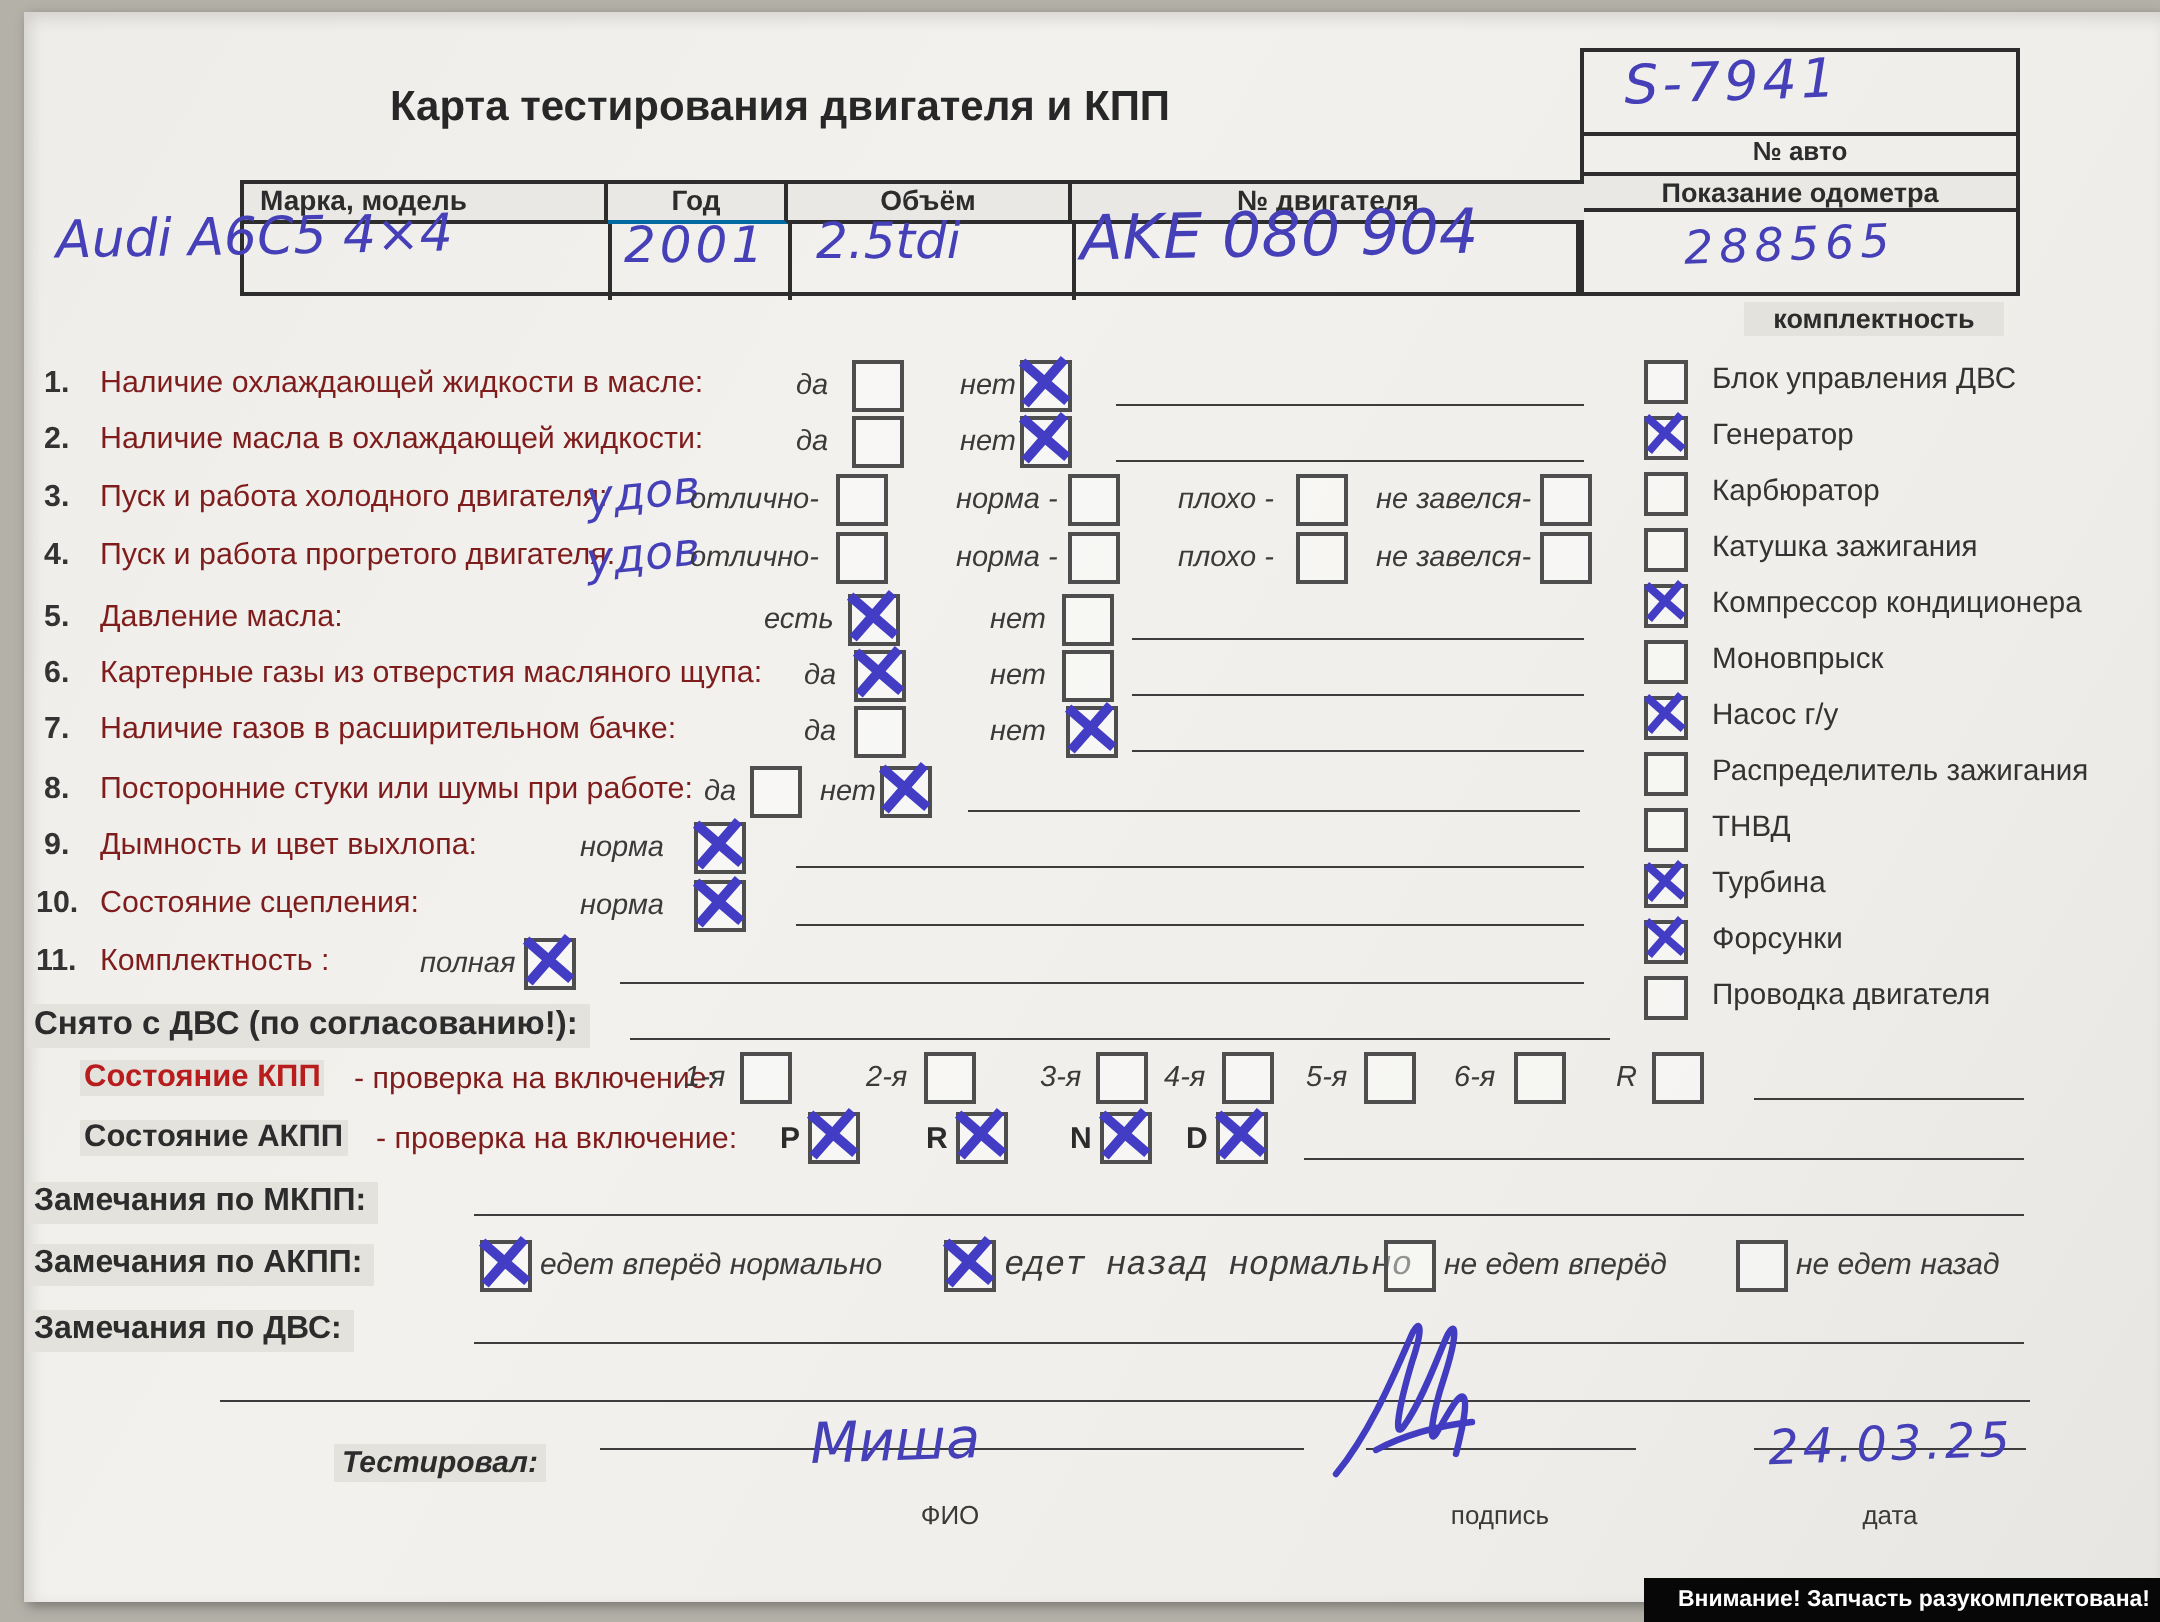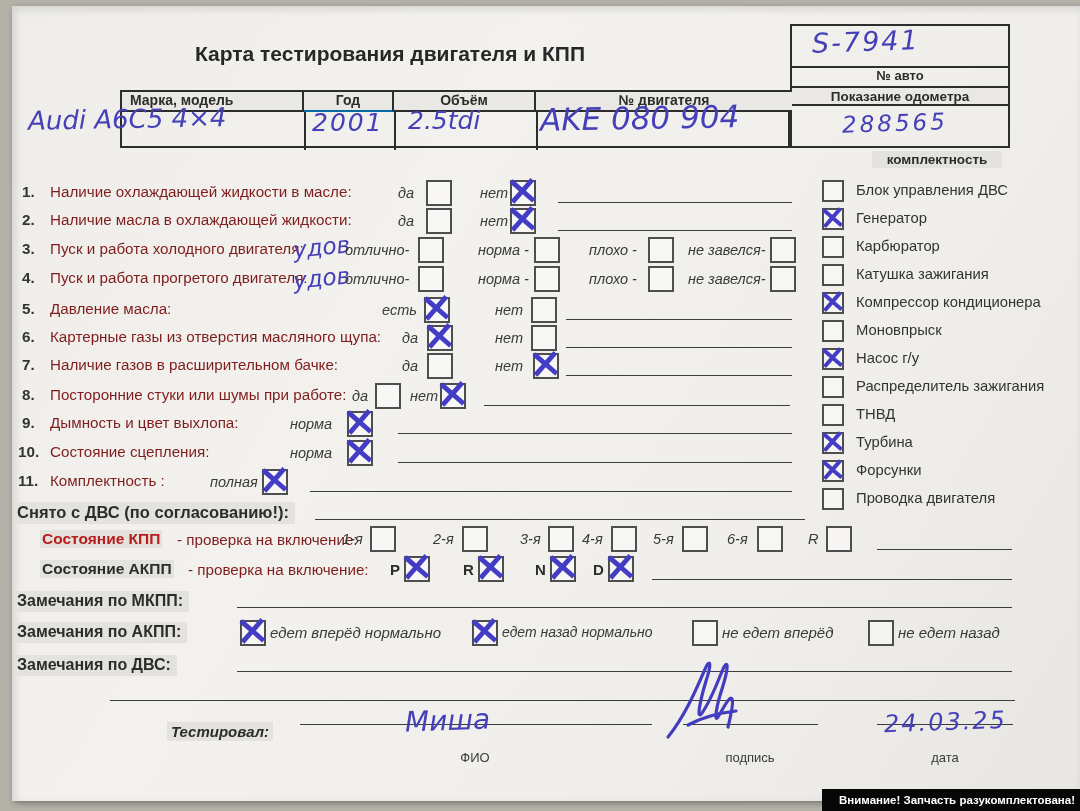--- a/index.html
+++ b/index.html
@@ -266,21 +266,21 @@
     <div class="crow" style="top:591px;">
       <span class="abs seclbl" style="left:14px;font-size:16px;">Замечания по МКПП:</span>
       <span class="wline" style="left:237px;width:775px;top:16px;"></span>
     </div>
 
     <div class="crow" style="top:622px;">
       <span class="abs seclbl" style="left:14px;font-size:16px;">Замечания по АКПП:</span>
       <span class="cb checked" style="left:240px;top:-2px;"></span>
       <span class="abs opt" style="left:270px;top:2px;font-size:15px;">едет вперёд нормально</span>
       <span class="cb checked" style="left:472px;top:-2px;"></span>
-      <span class="abs opt" style="left:502px;top:2px;font-size:14px;">едет назад нормально</span>
+      <span class="abs opt" style="left:502px;top:2px;font-size:17px;font-family:Liberation Mono, monospace;">едет назад нормально</span>
       <span class="cb" style="left:692px;top:-2px;"></span>
       <span class="abs opt" style="left:722px;top:2px;font-size:15px;">не едет вперёд</span>
       <span class="cb" style="left:868px;top:-2px;"></span>
       <span class="abs opt" style="left:898px;top:2px;font-size:15px;">не едет назад</span>
     </div>
 
     <div class="crow" style="top:655px;">
       <span class="abs seclbl" style="left:14px;font-size:16px;">Замечания по ДВС:</span>
       <span class="wline" style="left:237px;width:775px;top:16px;"></span>
     </div>

